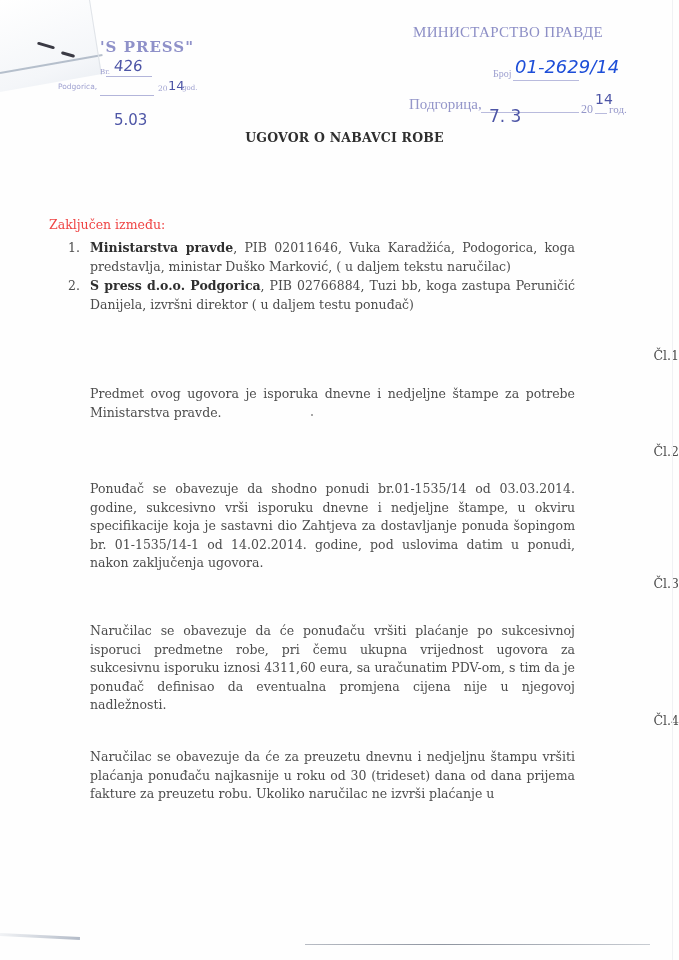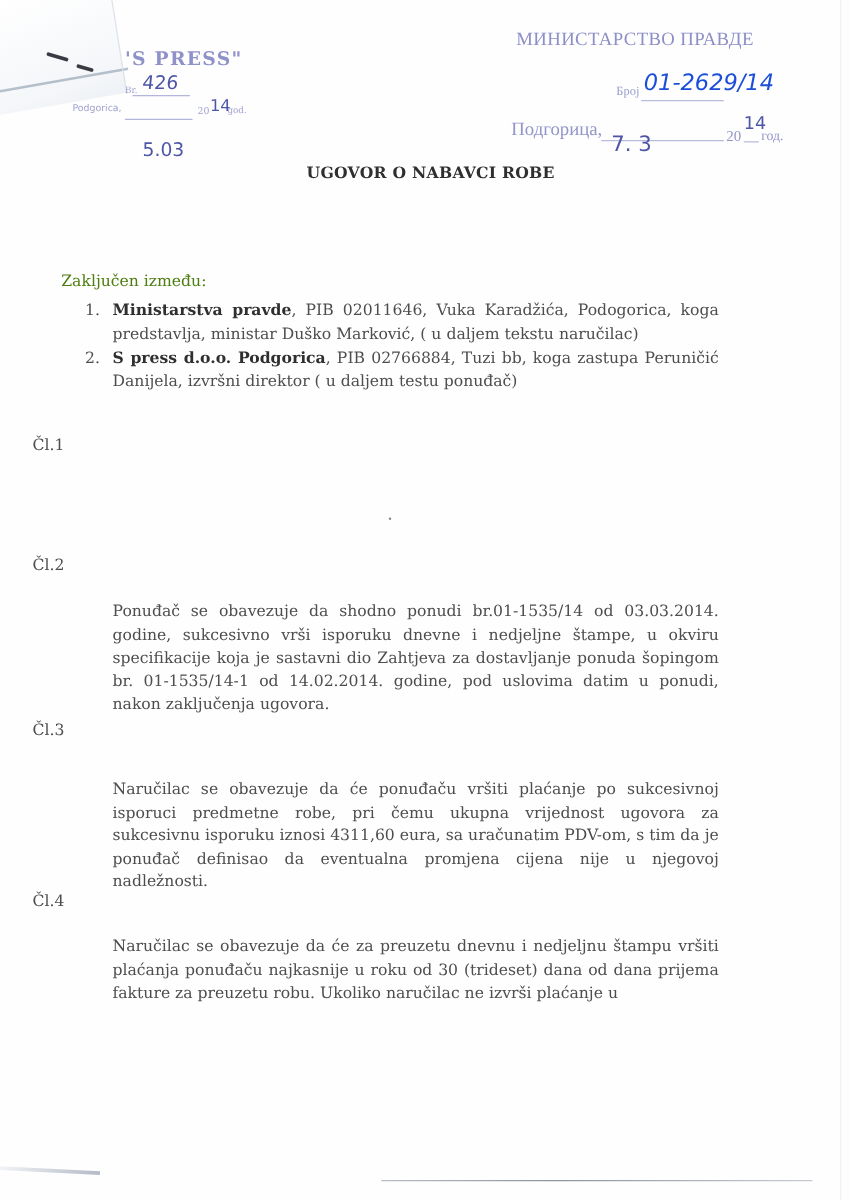--- a/index.html
+++ b/index.html
@@ -235,21 +235,21 @@
       line-height: 18.5px;
       color: #4d4d4d;
     }
     .justify { text-align: justify; text-align-last: left; }
 
     .intro {
       position: absolute;
       left: 49px; top: 217px;
       font-family: "DejaVu Serif", serif;
       font-size: 12.5px;
-      color: #4d7c0f;
+      color: #ef4444;
     }
     .party-list {
       position: absolute;
       left: 68px; top: 239px;
       width: 507px;
       margin: 0; padding: 0;
       list-style: none;
       font-family: "DejaVu Serif", serif;
       font-size: 12.5px;
       line-height: 18.5px;
@@ -265,21 +265,21 @@
     .party-list .marker {
       position: absolute;
       left: 0; top: 0;
     }
     .party-list b { color: #2f2f2f; }
 
     .article-heading {
       position: absolute;
       left: 0;
       width: 679px;
-      text-align: left;
+      text-align: right;
       font-family: "DejaVu Serif", serif;
       font-size: 12.5px;
       color: #4d4d4d;
       padding-left: 26px;
       box-sizing: border-box;
     }
 
     .speck {
       position: absolute;
       width: 2px; height: 2px;
@@ -353,20 +353,21 @@
       <span class="marker">1.</span>
       <b>Ministarstva pravde</b><span>, PIB 02011646, Vuka Karadžića, Podogorica, koga predstavlja, ministar Duško Marković, ( u daljem tekstu naručilac)</span>
     </li>
     <li>
       <span class="marker">2.</span>
       <b>S press d.o.o. Podgorica</b><span>, PIB 02766884, Tuzi bb, koga zastupa Peruničić Danijela, izvršni direktor ( u daljem testu ponuđač)</span>
     </li>
   </ol>
 
   <div class="article-heading" style="top:348px;">Čl.1</div>
+  <div class="body-text justify" style="top:385px;">Predmet ovog ugovora je isporuka dnevne i nedjeljne štampe za potrebe Ministarstva pravde.</div>
   <div class="speck" style="left:311px; top:414px;"></div>
 
   <div class="article-heading" style="top:444px;">Čl.2</div>
   <div class="body-text justify" style="top:480px;">Ponuđač se obavezuje da shodno ponudi br.01-1535/14 od 03.03.2014. godine, sukcesivno vrši isporuku dnevne i nedjeljne štampe, u okviru specifikacije koja je sastavni dio Zahtjeva za dostavljanje ponuda šopingom br. 01-1535/14-1 od 14.02.2014. godine, pod uslovima datim u ponudi, nakon zaključenja ugovora.</div>
 
   <div class="article-heading" style="top:576px;">Čl.3</div>
   <div class="body-text justify" style="top:622px;">Naručilac se obavezuje da će ponuđaču vršiti plaćanje po sukcesivnoj isporuci predmetne robe, pri čemu ukupna vrijednost ugovora za sukcesivnu isporuku iznosi 4311,60 eura, sa uračunatim PDV-om, s tim da je ponuđač definisao da eventualna promjena cijena nije u njegovoj nadležnosti.</div>
 
   <div class="article-heading" style="top:713px;">Čl.4</div>
   <div class="body-text justify" style="top:748px;">Naručilac  se obavezuje da će za preuzetu dnevnu i nedjeljnu štampu vršiti plaćanja ponuđaču najkasnije u roku od 30 (trideset) dana od dana prijema fakture za preuzetu robu. Ukoliko naručilac ne izvrši plaćanje u</div>

